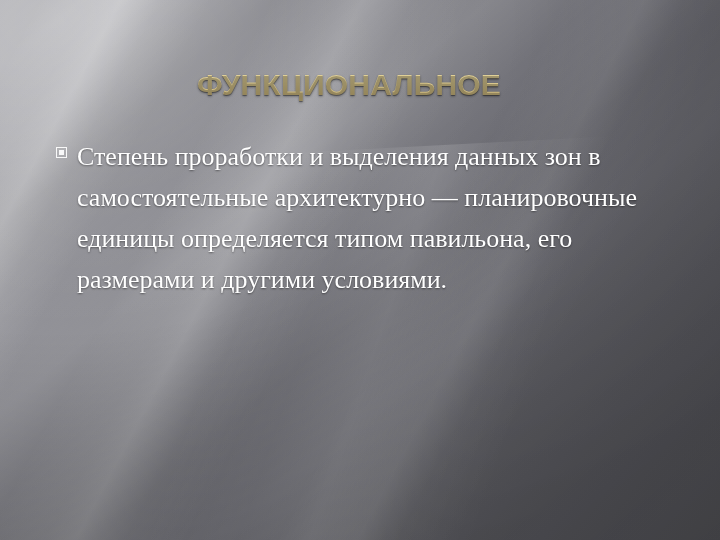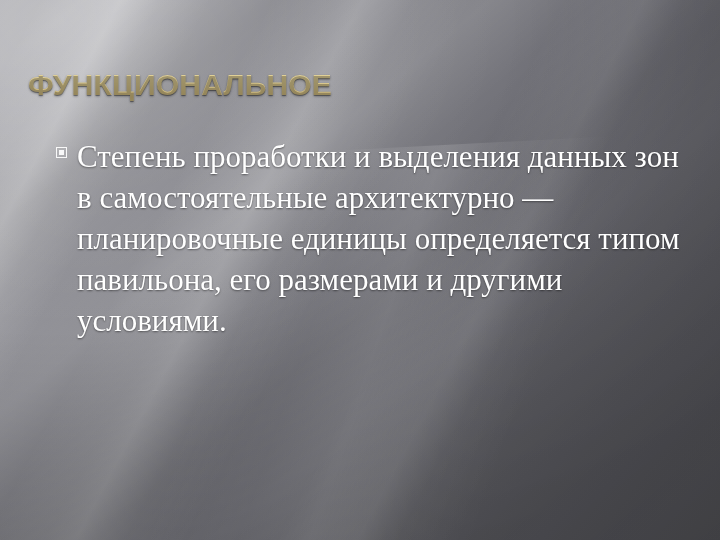--- a/index.html
+++ b/index.html
@@ -107,20 +107,21 @@
   .content {
     position: absolute;
     inset: 0;
   }
 
   .title {
     position: absolute;
     left: 28px;
     right: 10px;
     top: 32px;
+    text-align: center;
     font-family: "Liberation Sans", sans-serif;
     font-weight: bold;
     font-size: 30px;
     line-height: 35px;
     letter-spacing: 0.2px;
     color: #e6d9a8;
     background: linear-gradient(180deg, #f2e7bd 0%, #e3d49c 38%, #cdb87c 62%, #efe4bb 100%);
     -webkit-background-clip: text;
     background-clip: text;
     -webkit-text-fill-color: transparent;
@@ -158,21 +159,21 @@
     content: "";
     position: absolute;
     left: 2px; top: 2px;
     width: 5px; height: 5px;
     background: #ffffff;
   }
 
   .body-text {
     flex: 1 1 auto;
     font-family: "Liberation Serif", serif;
-    font-size: 31px;
+    font-size: 26px;
     line-height: 41px;
     color: #ffffff;
     text-shadow: 0 1px 2px rgba(0,0,0,0.45);
     white-space: pre-line;
   }
 </style>
 </head>
 <body>
 
 <div id="slide">

